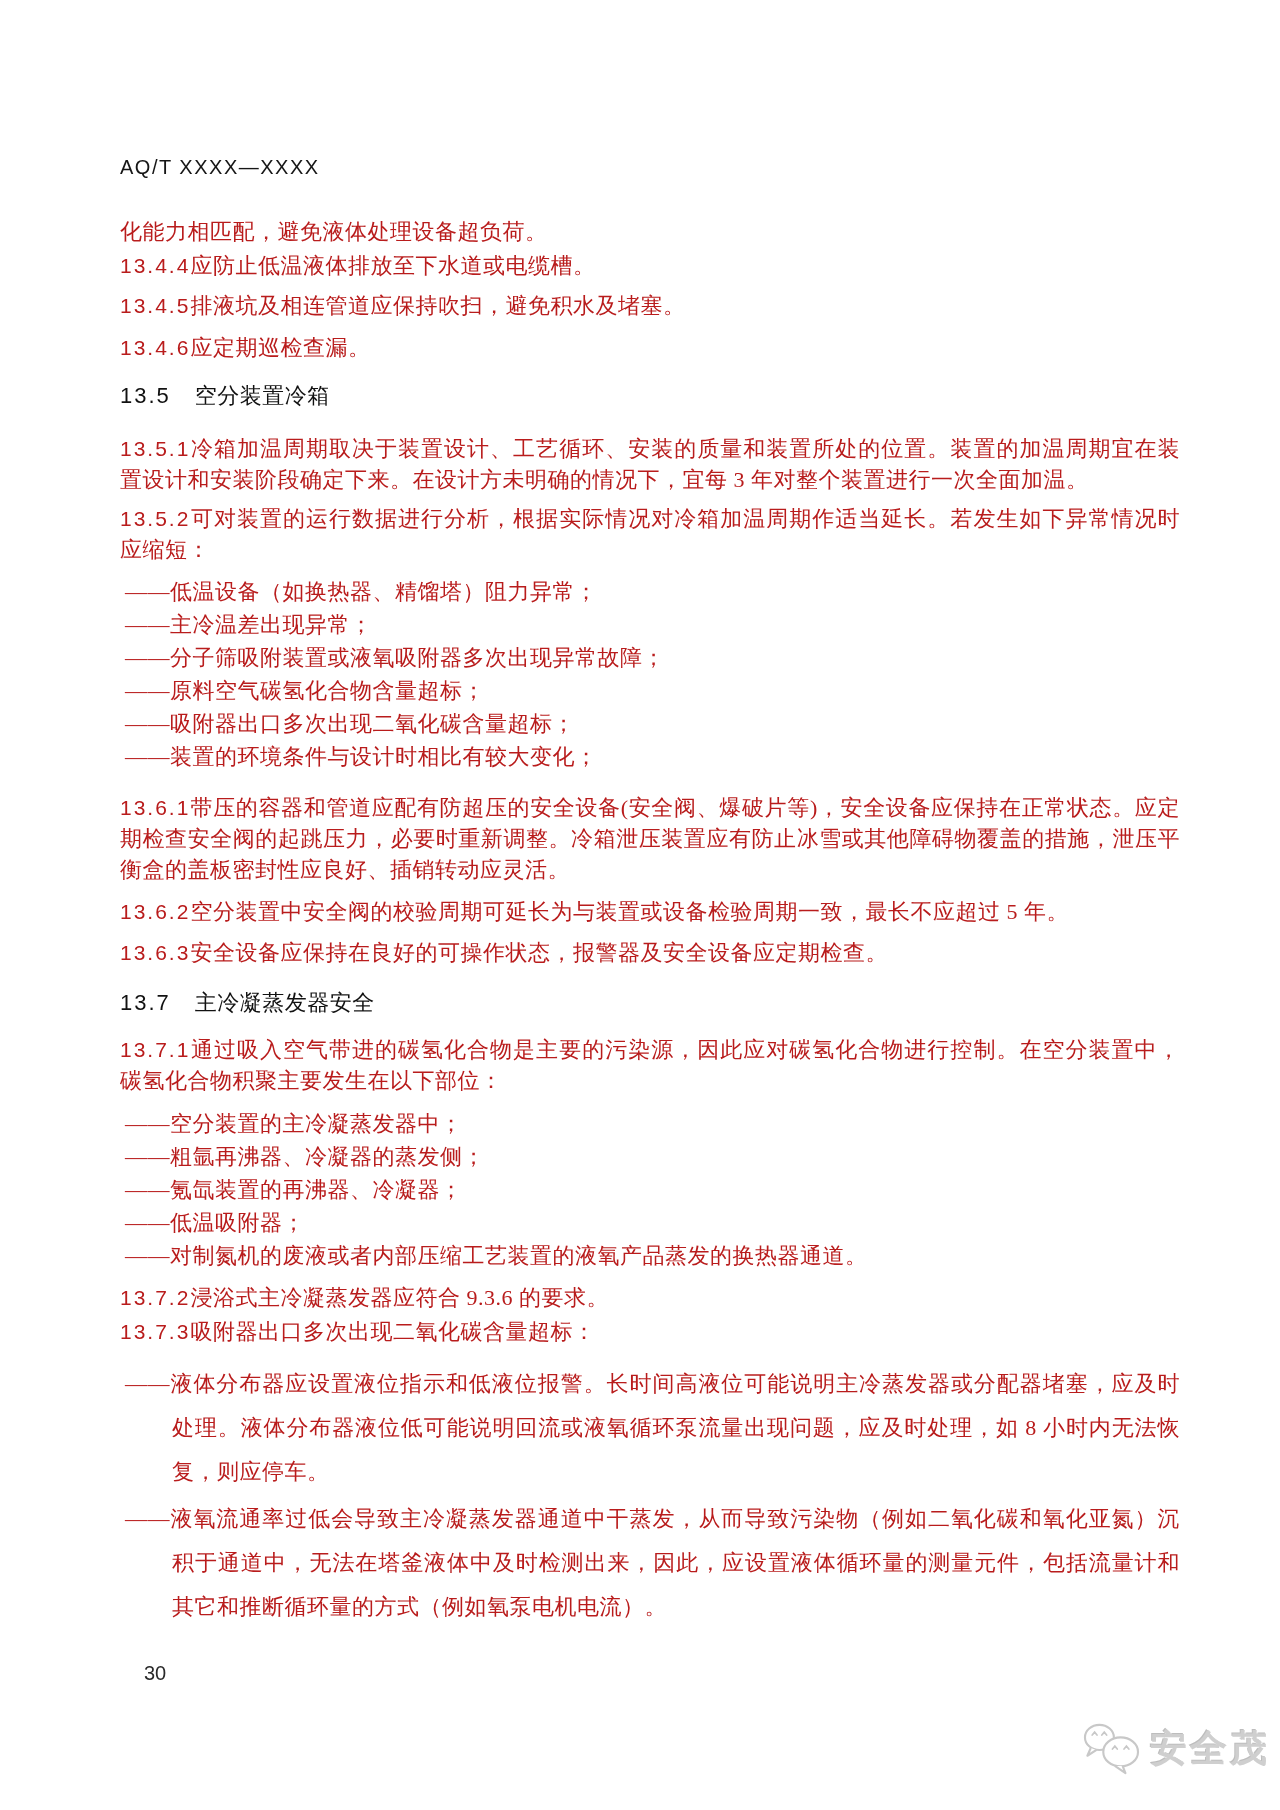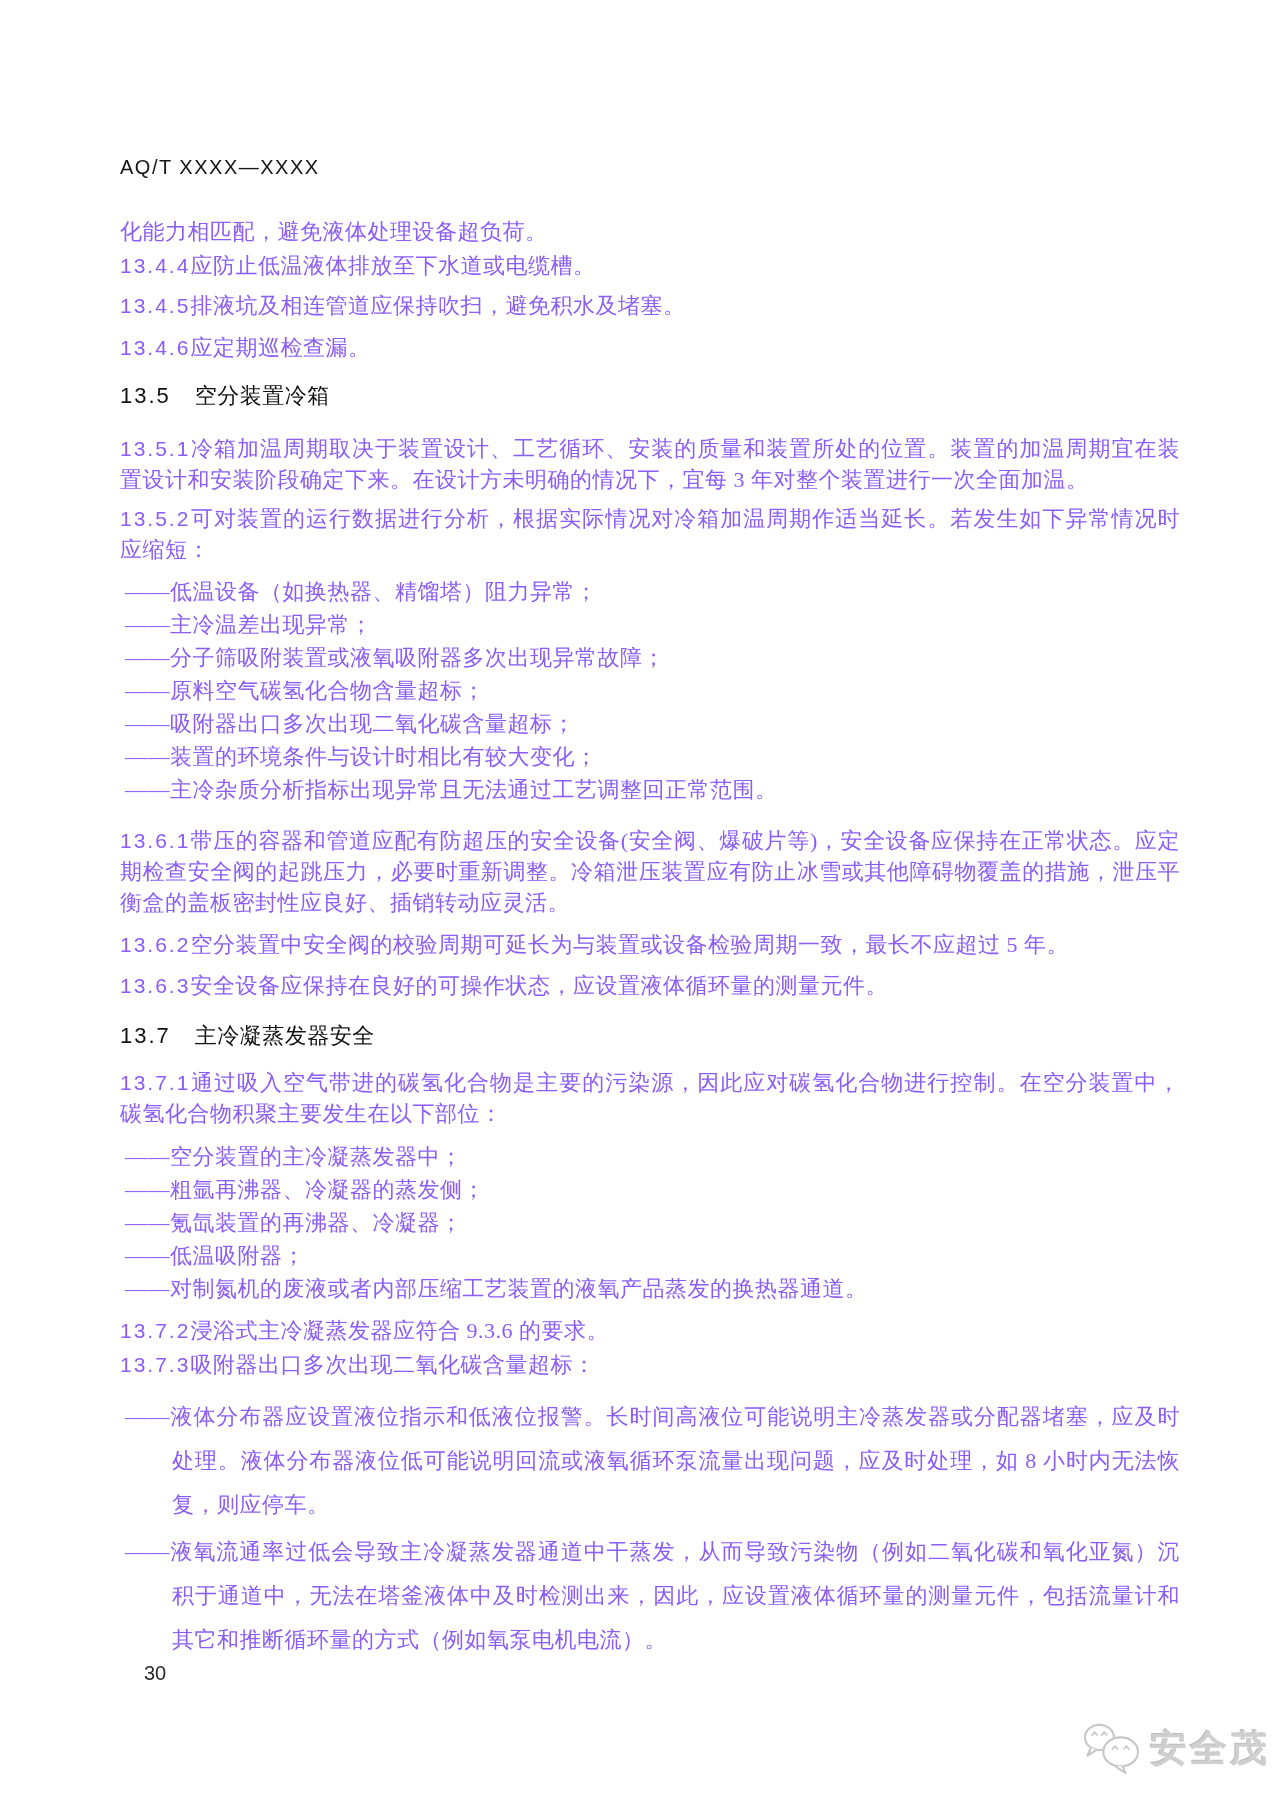--- a/index.html
+++ b/index.html
@@ -18,21 +18,21 @@
   .doc-header {
     font-family:"Liberation Sans","DejaVu Sans",sans-serif;
     font-size:20px; line-height:21px; font-weight:500;
     letter-spacing:1.5px; color:#161616;
   }
 
   .para, .clause, .dash-item {
     font-size:22px; line-height:31px;
     letter-spacing:0.5px;
     text-align:justify;
-    color:#8b5cf6;
+    color:#b91c1c;
   }
   .clause-num {
     font-family:"Liberation Sans","DejaVu Sans",sans-serif;
     font-size:21px; letter-spacing:2px; 
     white-space:nowrap;
   }
   .heading {
     font-family:"Liberation Sans","DejaVu Sans",sans-serif;
     font-size:22px; line-height:31px; font-weight:400;
     letter-spacing:0.5px; color:#111;
@@ -107,29 +107,28 @@
 
     <p class="clause mt-c1352"><span class="clause-num">13.5.2</span><span>可对装置的运行数据进行分析，根据实际情况对冷箱加温周期作适当延长。若发生如下异常情况时应缩短：</span></p>
 
     <div class="dash-list mt-list1">
       <p class="dash-item">——低温设备（如换热器、精馏塔）阻力异常；</p>
       <p class="dash-item">——主冷温差出现异常；</p>
       <p class="dash-item">——分子筛吸附装置或液氧吸附器多次出现异常故障；</p>
       <p class="dash-item">——原料空气碳氢化合物含量超标；</p>
       <p class="dash-item">——吸附器出口多次出现二氧化碳含量超标；</p>
       <p class="dash-item">——装置的环境条件与设计时相比有较大变化；</p>
-      <p class="dash-item">——主冷杂质分析指标出现异常且无法通过工艺调整回正常范围。</p>
     </div>
 
 
     <p class="clause mt-c1361"><span class="clause-num">13.6.1</span><span>带压的容器和管道应配有防超压的安全设备(安全阀、爆破片等)，安全设备应保持在正常状态。应定期检查安全阀的起跳压力，必要时重新调整。冷箱泄压装置应有防止冰雪或其他障碍物覆盖的措施，泄压平衡盒的盖板密封性应良好、插销转动应灵活。</span></p>
 
     <p class="clause mt-c1362"><span class="clause-num">13.6.2</span><span>空分装置中安全阀的校验周期可延长为与装置或设备检验周期一致，最长不应超过 5 年。</span></p>
 
-    <p class="clause mt-c1363"><span class="clause-num">13.6.3</span><span>安全设备应保持在良好的可操作状态，应设置液体循环量的测量元件。</span></p>
+    <p class="clause mt-c1363"><span class="clause-num">13.6.3</span><span>安全设备应保持在良好的可操作状态，报警器及安全设备应定期检查。</span></p>
 
     <h3 class="heading mt-h137"><span class="hnum">13.7</span><span>主冷凝蒸发器安全</span></h3>
 
     <p class="clause mt-c1371"><span class="clause-num">13.7.1</span><span>通过吸入空气带进的碳氢化合物是主要的污染源，因此应对碳氢化合物进行控制。在空分装置中，碳氢化合物积聚主要发生在以下部位：</span></p>
 
     <div class="dash-list mt-list2">
       <p class="dash-item">——空分装置的主冷凝蒸发器中；</p>
       <p class="dash-item">——粗氩再沸器、冷凝器的蒸发侧；</p>
       <p class="dash-item">——氪氙装置的再沸器、冷凝器；</p>
       <p class="dash-item">——低温吸附器；</p>

